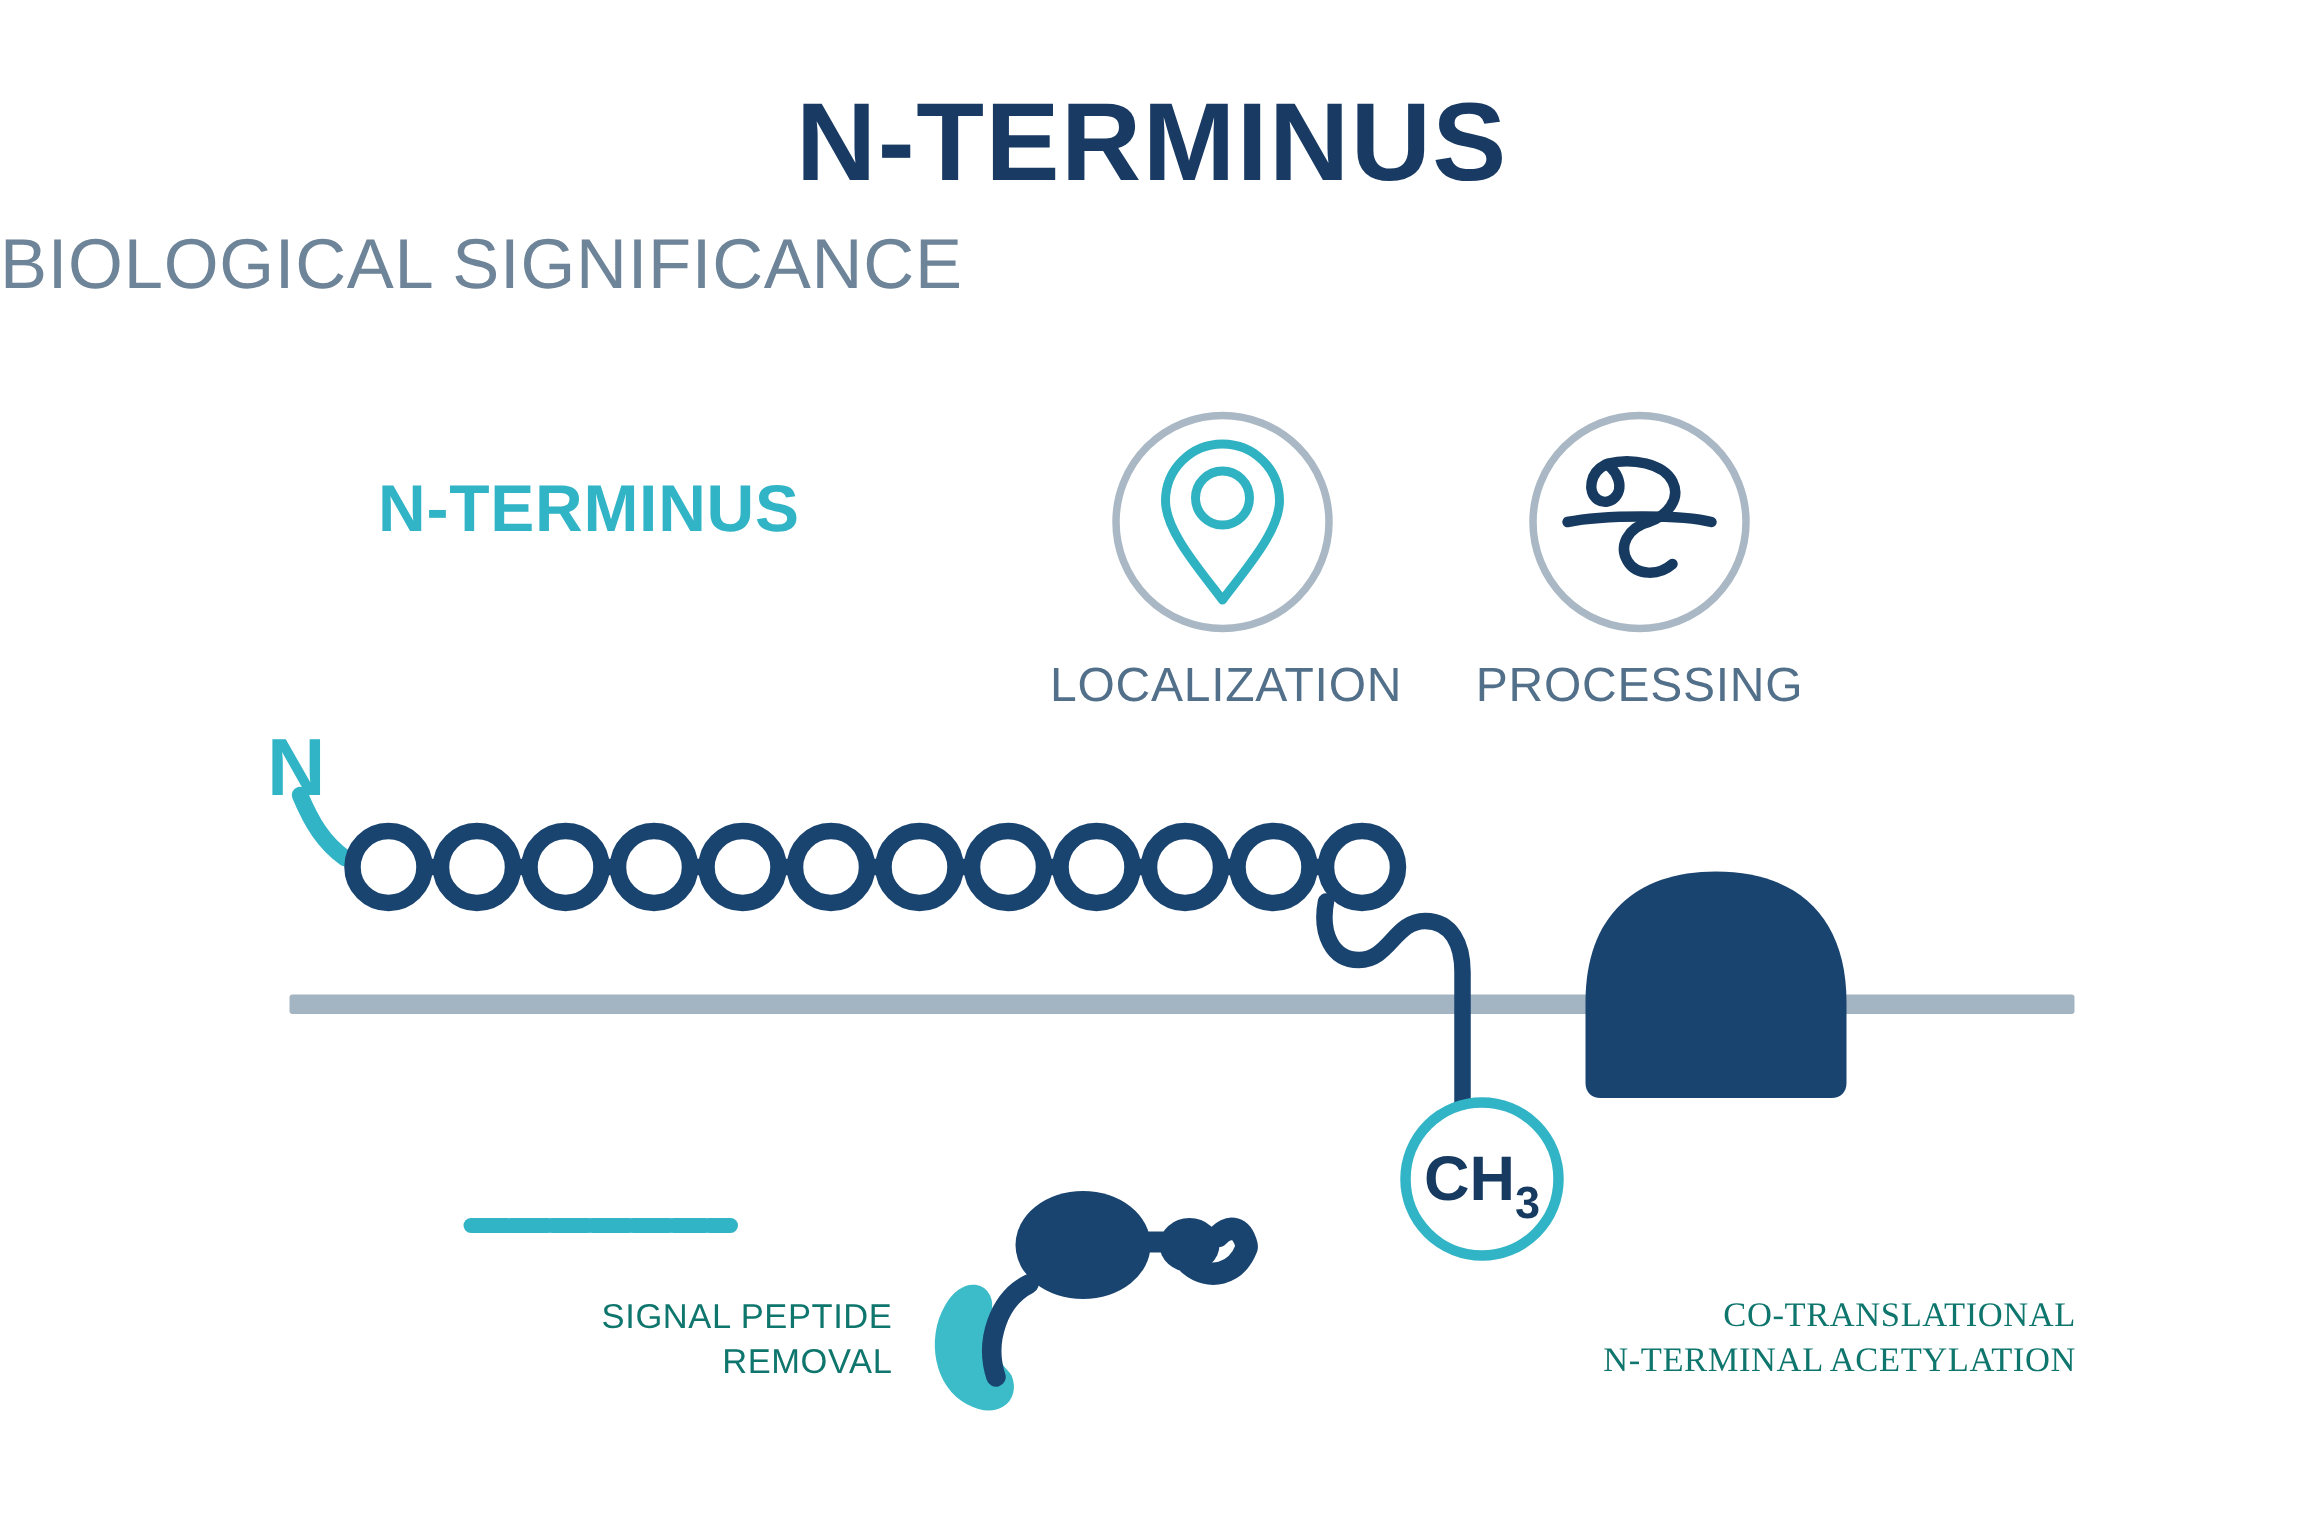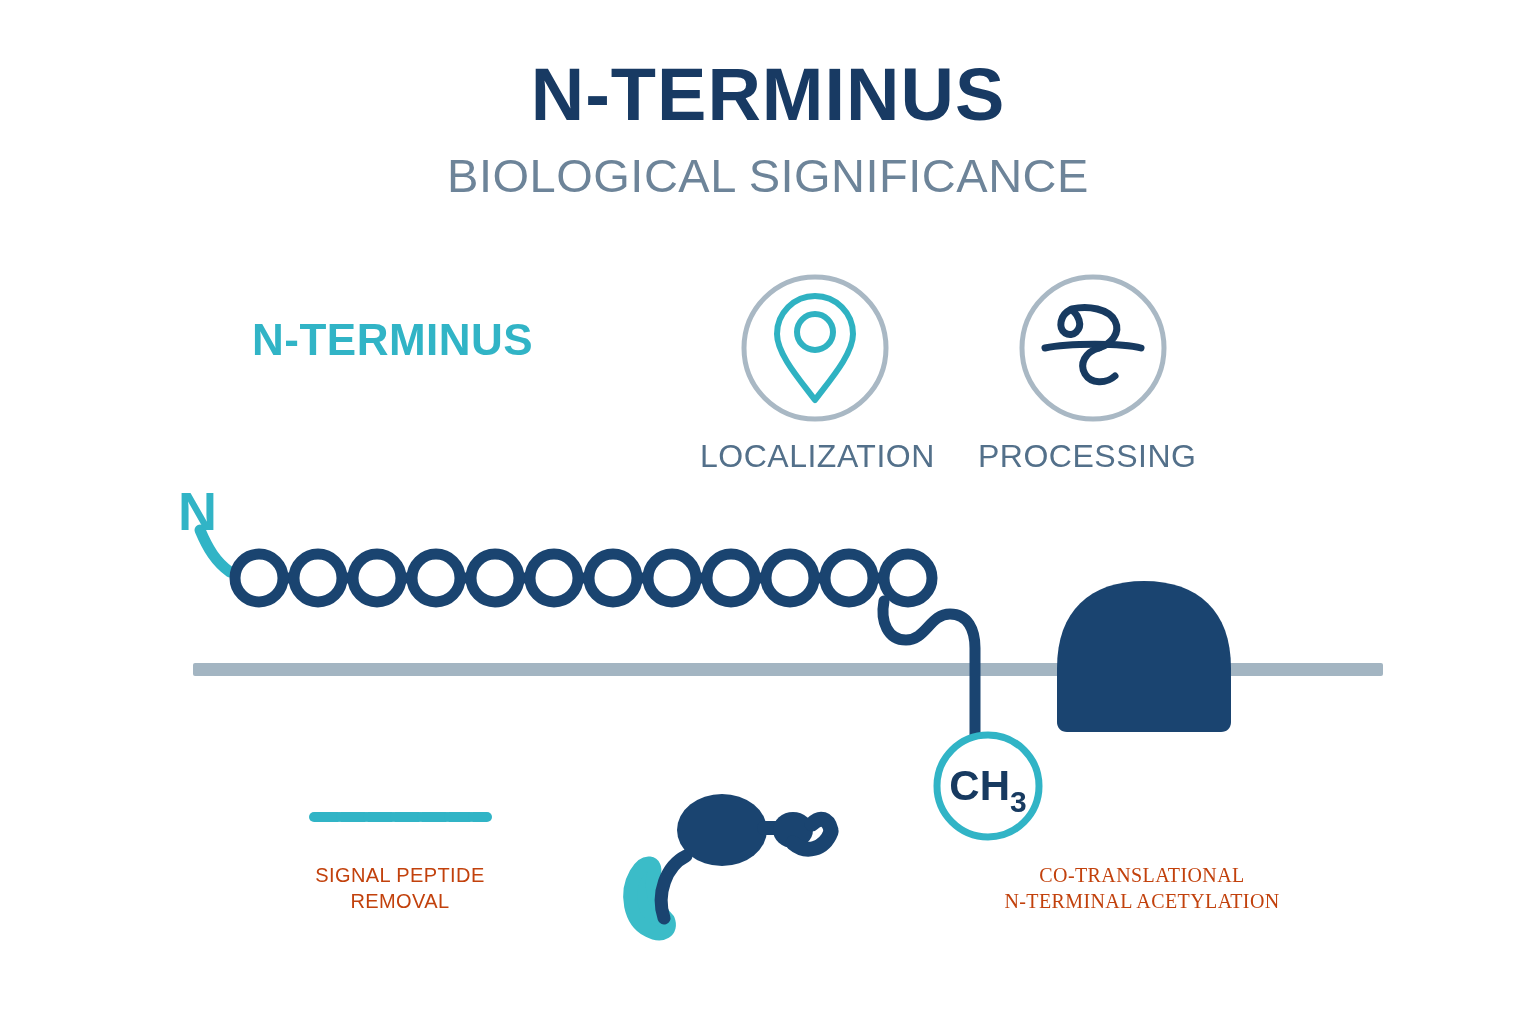--- a/index.html
+++ b/index.html
@@ -31,21 +31,20 @@
     font-weight: bold;
     letter-spacing: 1px;
     color: #183a63;
     line-height: 1.0;
   }
   .sub-title {
     position: absolute;
     left: 0;
     top: 152px;
     width: 1536px;
-    text-align: center;
     font-size: 47px;
     font-weight: normal;
     letter-spacing: 0.5px;
     color: #6d8499;
     line-height: 1.0;
   }
   
   .section-heading {
     position: absolute;
     left: 252px;
@@ -53,21 +52,21 @@
     font-size: 44px;
     font-weight: bold;
     letter-spacing: 0.5px;
     color: #31b4c6;
     line-height: 1.0;
   }
   
   .feature {
     position: absolute;
     width: 230px;
-    text-align: left;
+    text-align: center;
   }
   .feature .icon-wrap {
     width: 230px;
     height: 160px;
     display: flex;
     align-items: center;
     justify-content: center;
   }
   .feature .feature-label {
     margin-top: 12px;
@@ -86,24 +85,24 @@
     position: absolute;
     left: 0;
     top: 0;
     width: 1536px;
     height: 1024px;
     pointer-events: none;
   }
   
   .caption {
     position: absolute;
-    text-align: center;
-    font-size: 20px;
+    text-align: right;
+    font-size: 23px;
     letter-spacing: 0.4px;
-    color: #c2410c;
+    color: #0f766e;
     line-height: 1.32;
   }
   #caption-signal {
     left: 205px;
     top: 862px;
     width: 390px;
   }
   #caption-acetylation {
     left: 900px;
     top: 862px;

